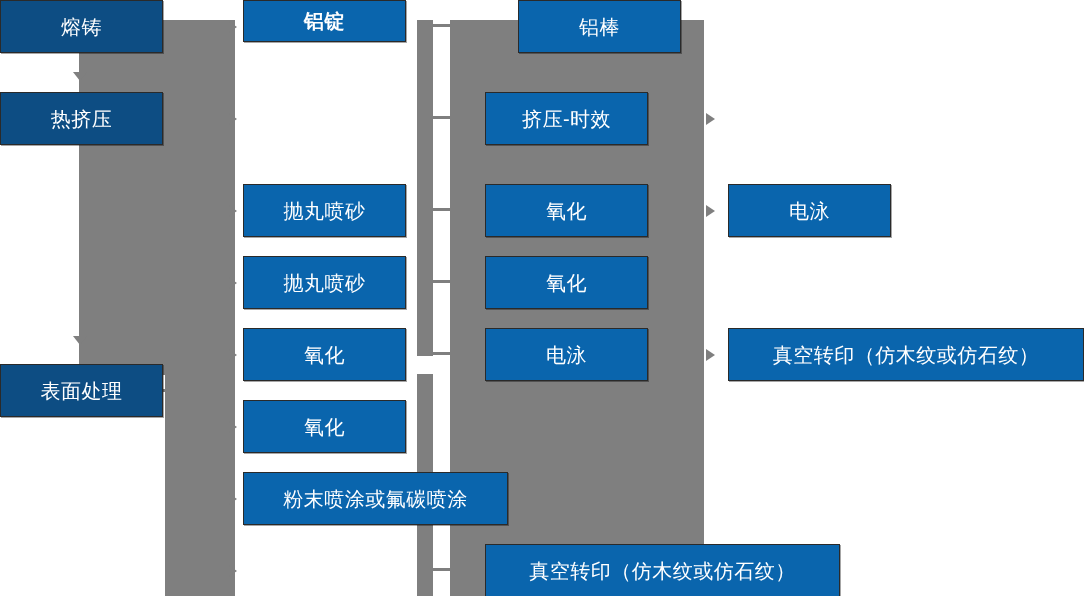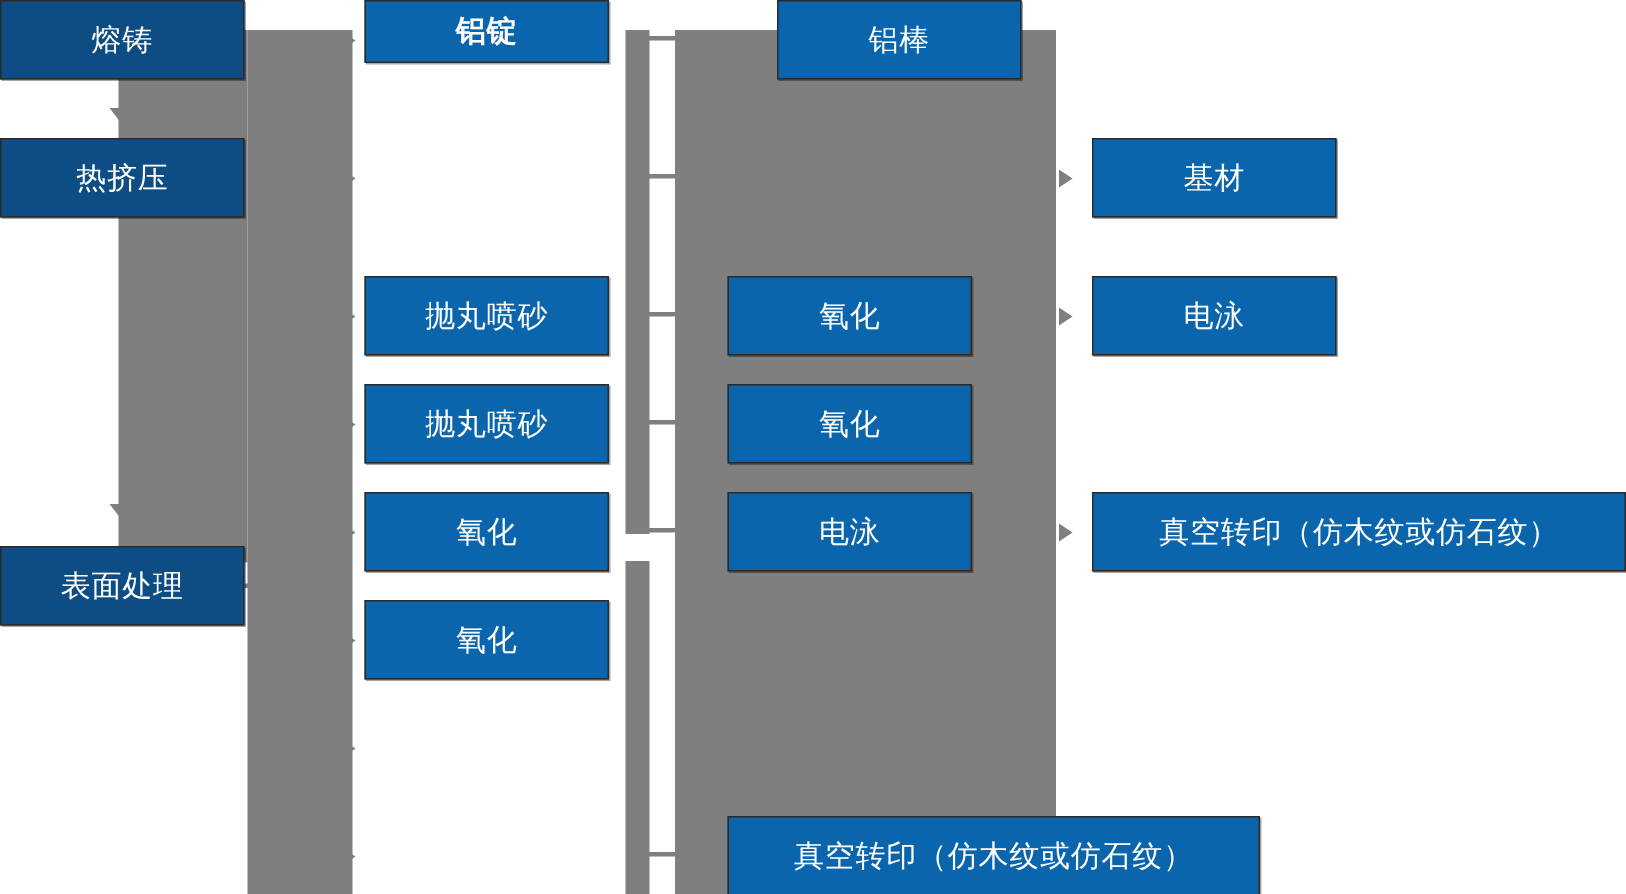--- a/index.html
+++ b/index.html
@@ -122,33 +122,34 @@
 
 
     <div class="box mid" style="left:243px; top:184px; width:163px; height:53px;">抛丸喷砂</div>
 
     <div class="box mid" style="left:243px; top:256px; width:163px; height:53px;">抛丸喷砂</div>
 
     <div class="box mid" style="left:243px; top:328px; width:163px; height:53px;">氧化</div>
 
     <div class="box mid" style="left:243px; top:400px; width:163px; height:53px;">氧化</div>
 
+    <div class="box mid" style="left:243px; top:472px; width:265px; height:53px;">粉末喷涂或氟碳喷涂</div>
 
 
     <div class="box mid" style="left:485px; top:0px; width:163px; height:53px;margin-left:33px;">铝棒</div>
 
+    <div class="box mid" style="left:485px; top:92px; width:163px; height:53px;">挤压-时效</div>
 
     <div class="box mid" style="left:485px; top:184px; width:163px; height:53px;">氧化</div>
 
     <div class="box mid" style="left:485px; top:256px; width:163px; height:53px;">氧化</div>
 
     <div class="box mid" style="left:485px; top:328px; width:163px; height:53px;">电泳</div>
 
     <div class="box mid" style="left:485px; top:544px; width:355px; height:53px;">真空转印（仿木纹或仿石纹）</div>
 
-    <div class="box mid" style="left:728px; top:92px; width:163px; height:53px;">基材</div>
 
     <div class="box mid" style="left:728px; top:184px; width:163px; height:53px;">电泳</div>
 
     <div class="box mid" style="left:728px; top:328px; width:356px; height:53px;">真空转印（仿木纹或仿石纹）</div>
   </div>
 
 </div>
 
 </body></html>

